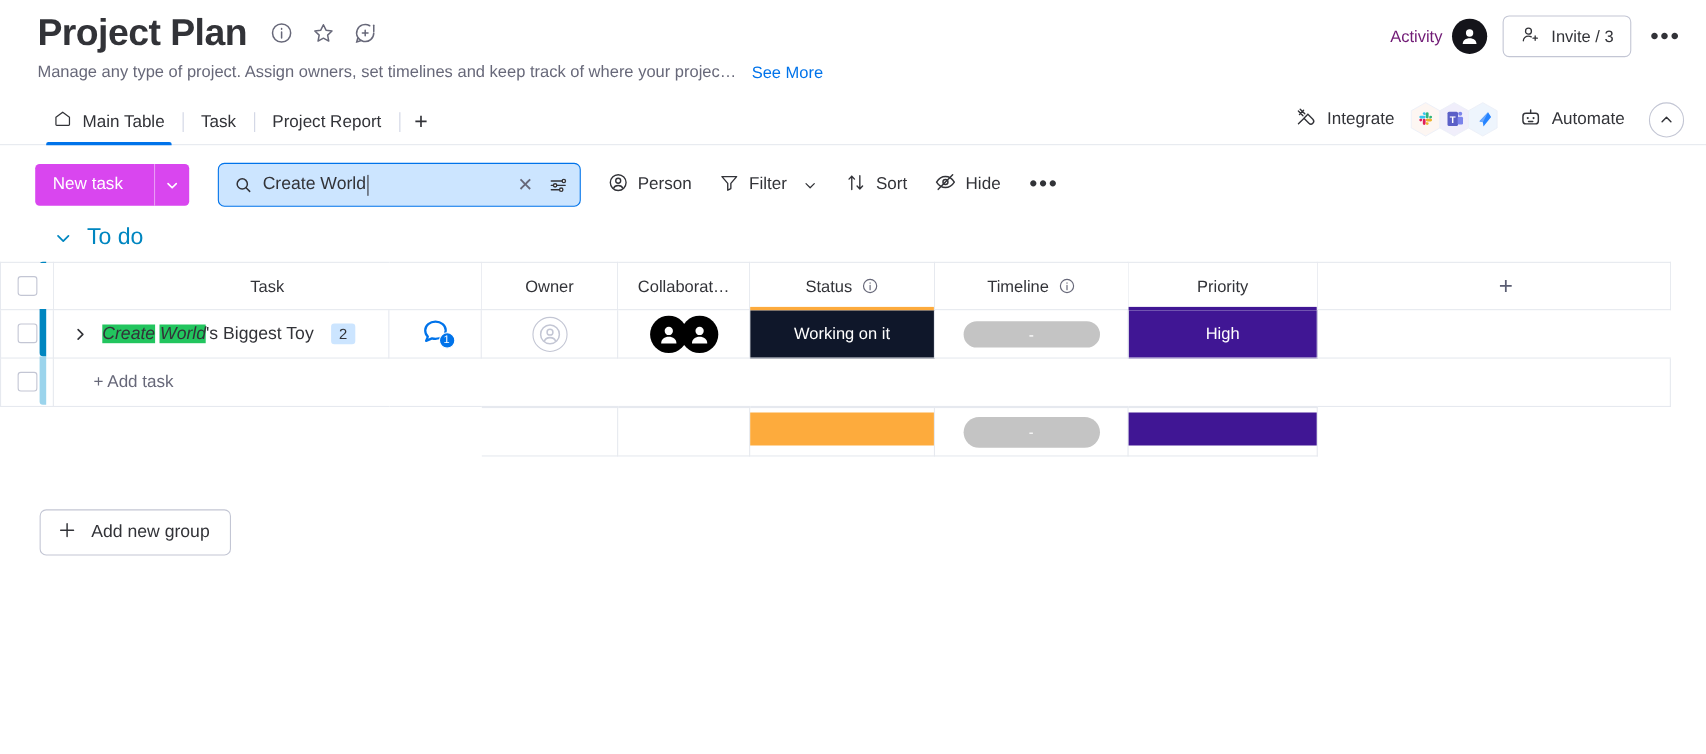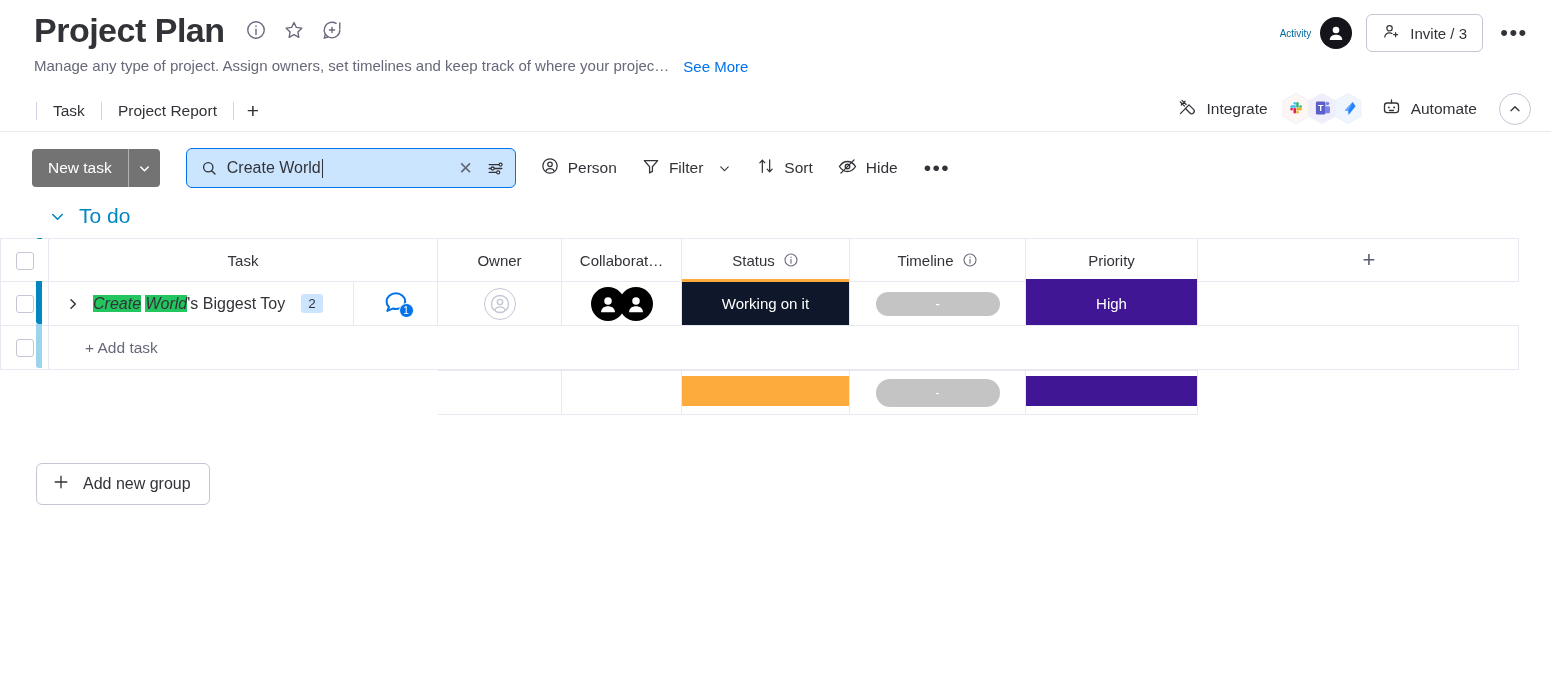--- a/index.html
+++ b/index.html
@@ -28,21 +28,21 @@
     font-size: 15px; color: #676879; line-height: 20px;
     max-width: 745px; white-space: nowrap; overflow: hidden;
   }
   .see-more { font-size: 15px; color: #0073ea; margin-left: 14px; cursor: pointer; }
 
   .header-right {
     position: absolute; top: 14px; right: 20px;
     display: flex; align-items: center; gap: 14px;
   }
   .activity-wrap { display: flex; align-items: center; gap: 9px; cursor: pointer; }
-  .activity-label { font-size: 10px; color: #0369a1; }
+  .activity-label { font-size: 15px; color: #701a75; }
   .avatar-dark {
     width: 32px; height: 32px; border-radius: 50%;
     background: #14141a; display: flex; align-items: center; justify-content: center;
   }
   .invite-btn {
     display: flex; align-items: center; gap: 9px;
     height: 38px; padding: 0 15px;
     border: 1px solid #c3c6d4; border-radius: 6px;
     font-size: 15px; color: #323338; background: #fff; cursor: pointer;
   }
@@ -95,21 +95,21 @@
     color: #323338; margin-left: 4px;
   }
 
   
   .toolbar {
     display: flex; align-items: center; gap: 0;
     padding: 16px 20px 0 32px; height: 56px;
   }
   .newtask {
     display: flex; align-items: stretch; height: 38px;
-    border-radius: 4px; overflow: hidden; background: #737373; cursor: pointer;
+    border-radius: 4px; overflow: hidden; background: #d946ef; cursor: pointer; gap: 12px;
   }
   .newtask-label {
     display: flex; align-items: center; padding: 0 16px;
     color: #fff; font-size: 15.5px; font-weight: 500;
   }
   .newtask-caret {
     display: flex; align-items: center; justify-content: center;
     width: 32px; border-left: 1px solid rgba(255,255,255,.45); color: #fff;
   }
   .search-box {
@@ -292,20 +292,28 @@
       </span>
       <span>Invite / 3</span>
     </div>
     <div class="dots-btn">•••</div>
   </div>
 </div>
 
 
 <div class="tabs-row">
   <div class="tabs">
+    <div class="tab active">
+      <span>
+        <svg viewBox="0 0 24 24" width="18" height="18" fill="none" stroke="#323338" stroke-width="1.5" stroke-linejoin="round">
+          <path d="M3.8 10.2L12 4l8.2 6.2V19a1 1 0 0 1-1 1H4.8a1 1 0 0 1-1-1z"></path>
+        </svg>
+      </span>
+      <span>Main Table</span>
+    </div>
     <div class="tab-sep"></div>
     <div class="tab">
       <span>Task</span>
     </div>
     <div class="tab-sep"></div>
     <div class="tab">
       <span>Project Report</span>
     </div>
     <div class="tab-sep"></div>
     <div class="tab-plus">+</div>

